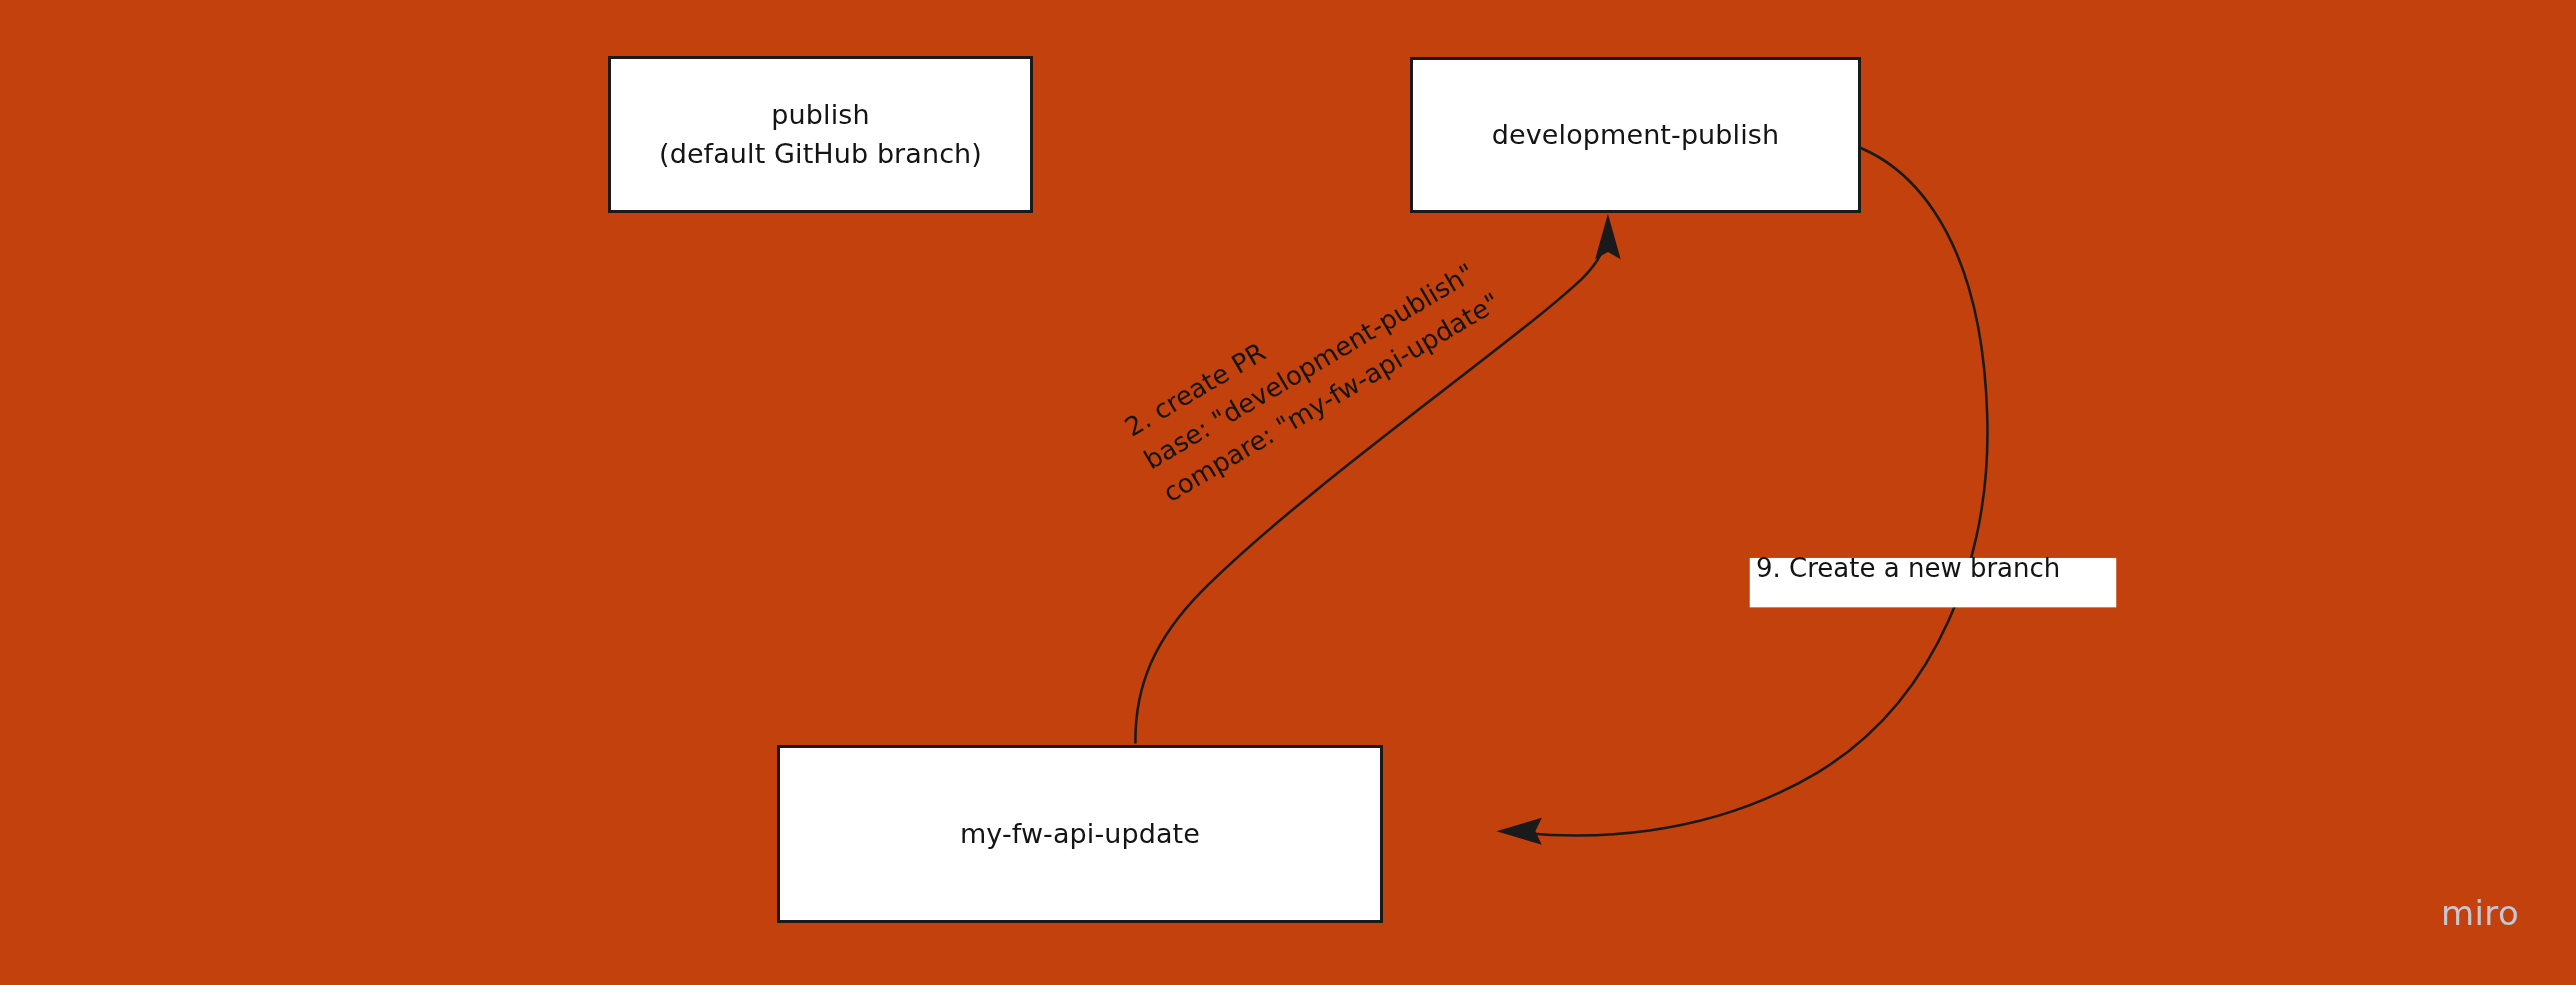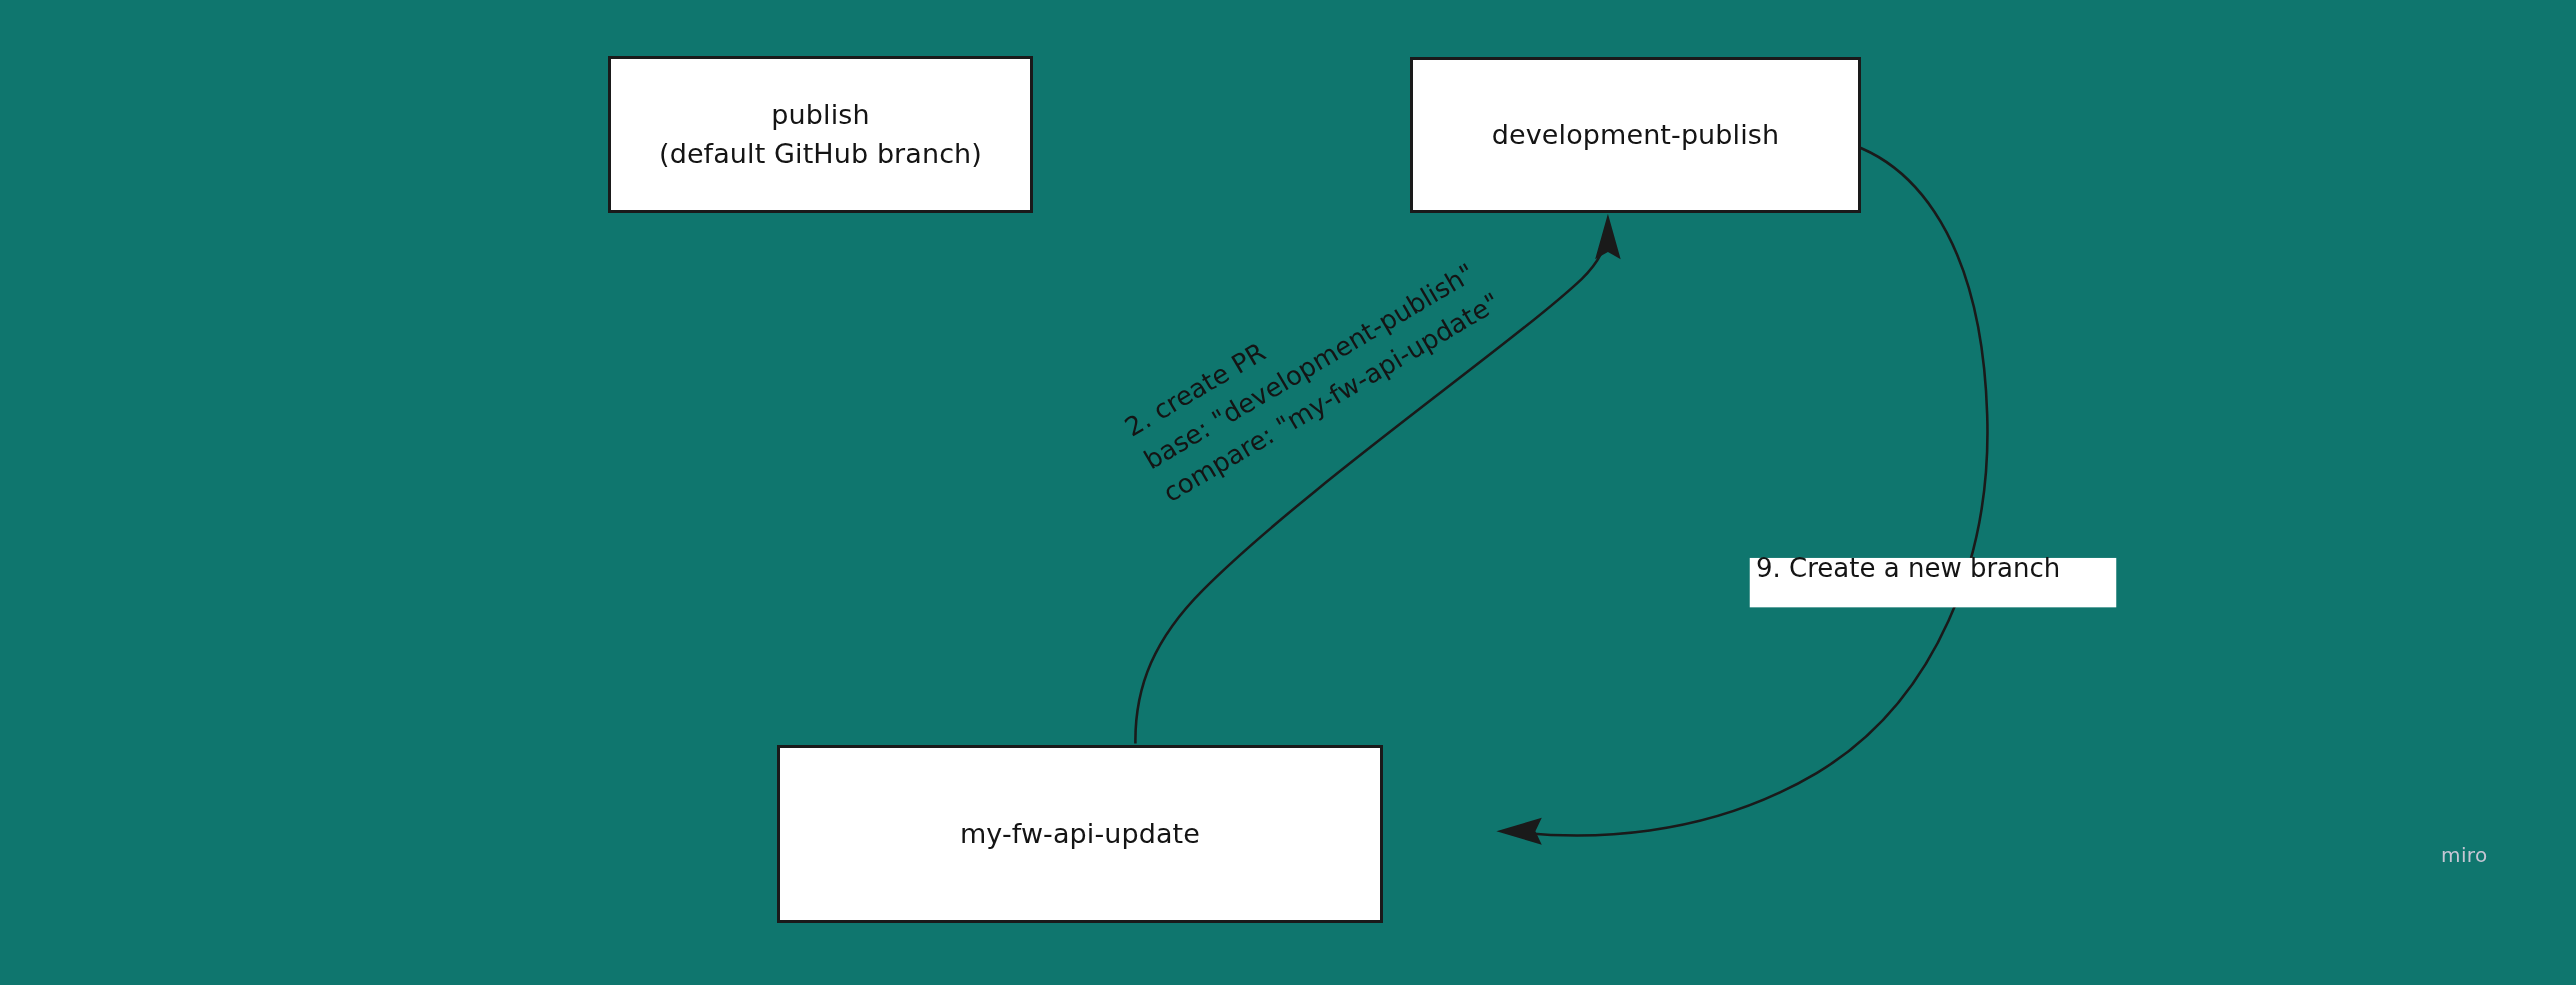--- a/index.html
+++ b/index.html
@@ -7,21 +7,21 @@
     padding: 0;
     background: #ffffff;
   }
   body {
     font-family: "DejaVu Sans", "Liberation Sans", sans-serif;
   }
   #canvas {
     position: relative;
     width: 2576px;
     height: 986px;
-    background: #0f766e;
+    background: #c2410c;
     overflow: hidden;
   }
   .node {
     position: absolute;
     box-sizing: border-box;
     background: #ffffff;
     border: 3.2px solid #1a1a1a;
     display: flex;
     align-items: center;
     justify-content: center;
@@ -95,22 +95,22 @@
     left: 1118px;
     top: 414px;
     width: 510px;
     text-align: left;
     transform: rotate(-30.5deg);
     transform-origin: 0 0;
   }
   #watermark {
     position: absolute;
     left: 2441px;
-    top: 843px;
-    font-size: 20px;
+    top: 893px;
+    font-size: 34px;
     letter-spacing: 0.4px;
     color: #c6c6d4;
     z-index: 5;
     user-select: none;
   }
 </style>
 </head>
 <body>
 
 <div id="canvas">

